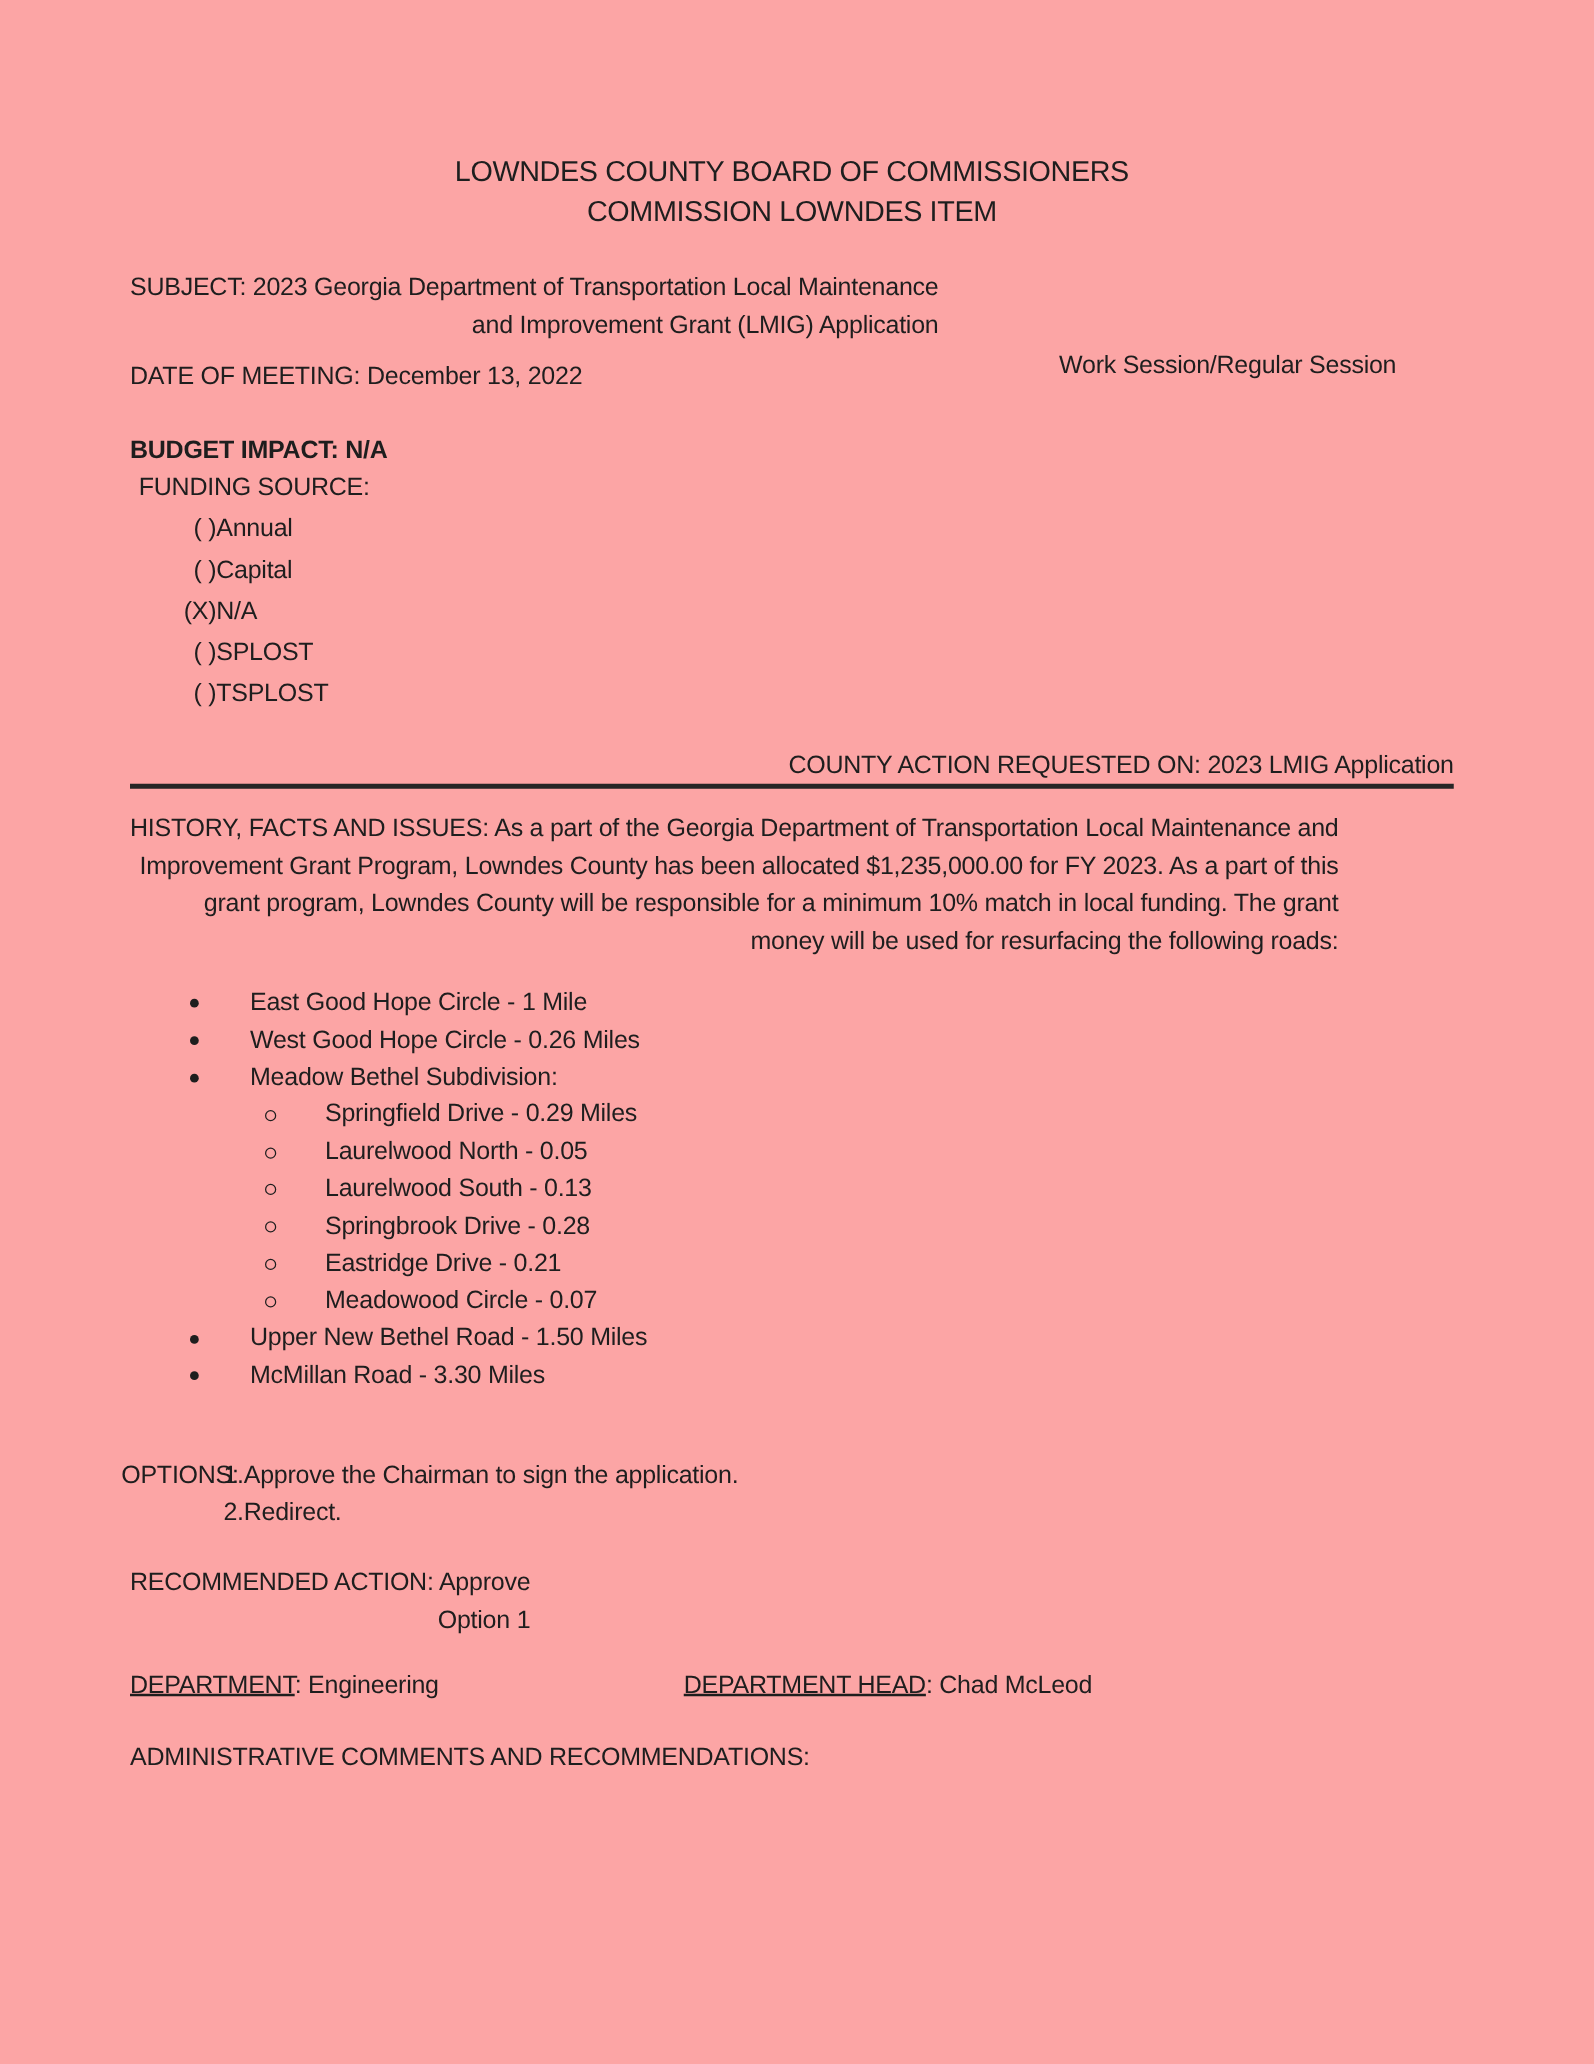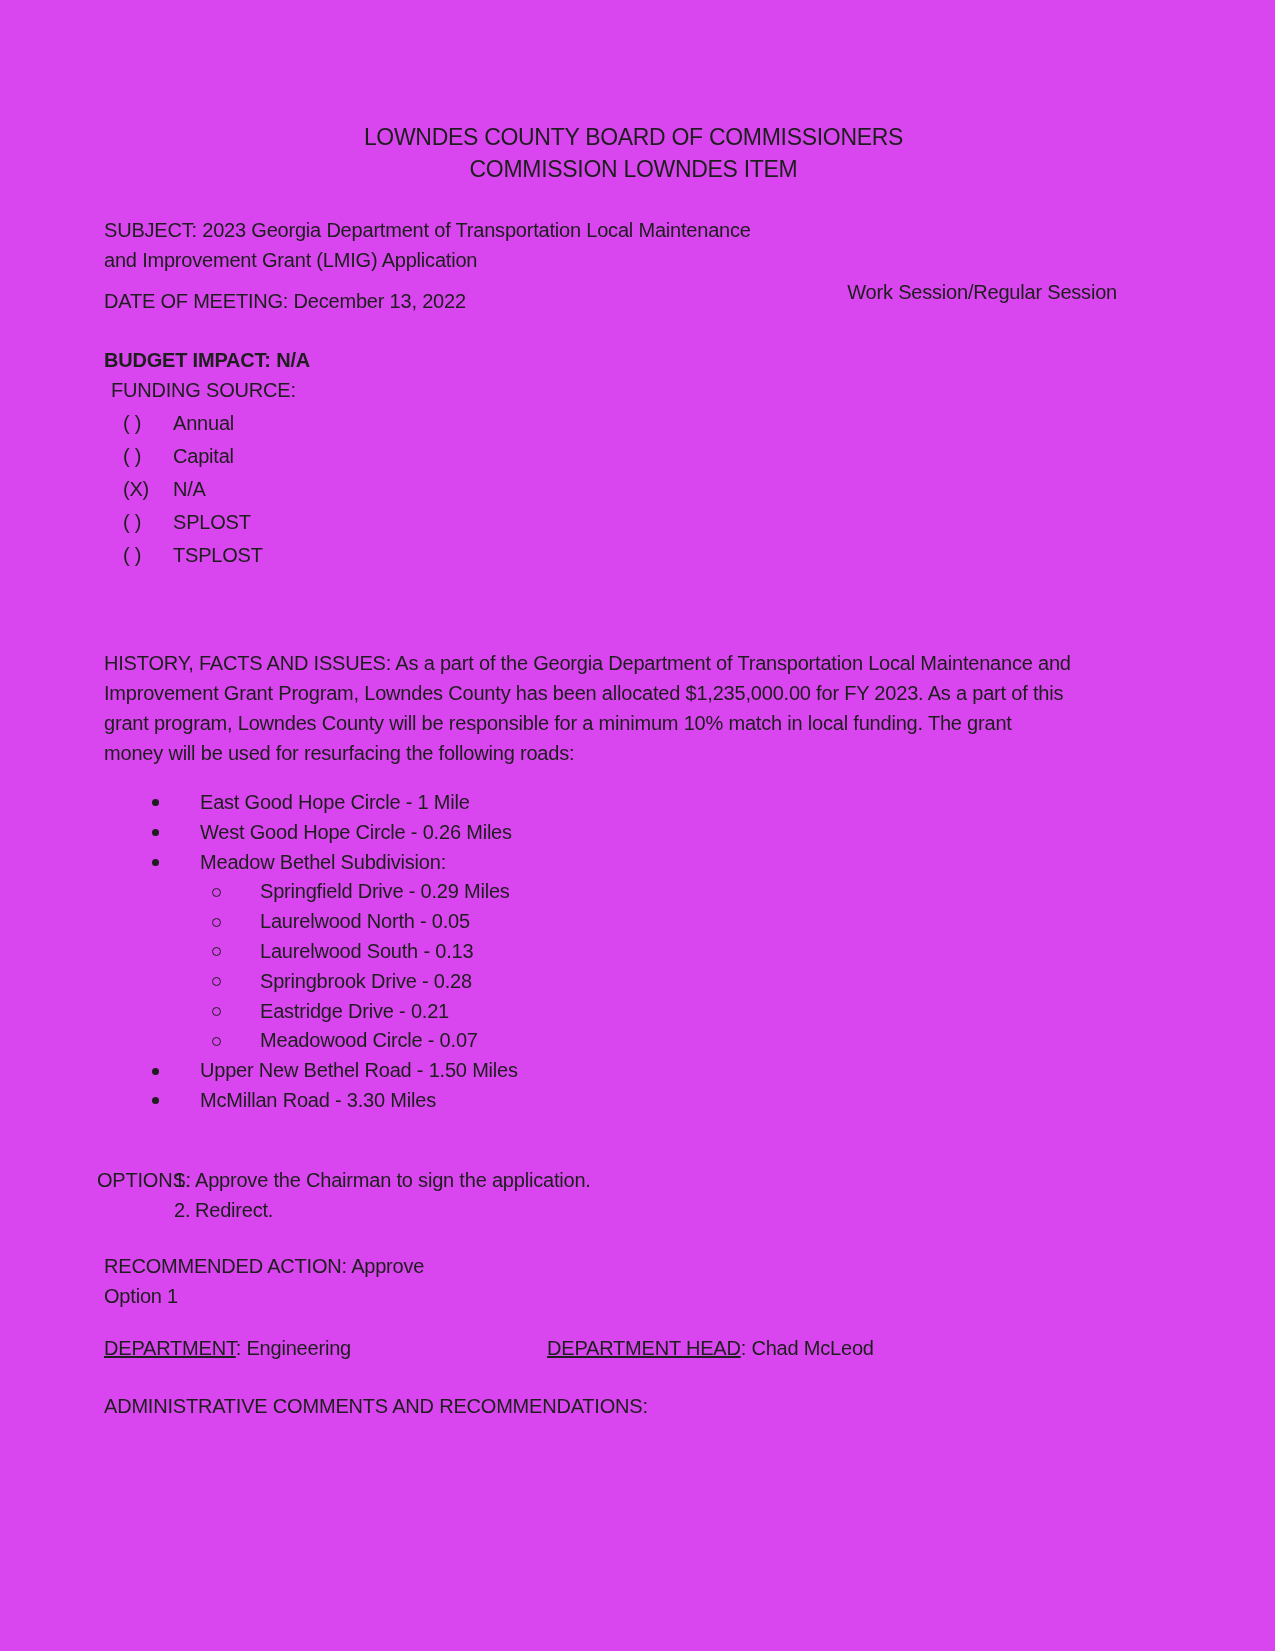--- a/index.html
+++ b/index.html
@@ -4,29 +4,29 @@
 <style>
   html, body {
     margin: 0;
     padding: 0;
     background: #ffffff;
   }
   .page {
     position: relative;
     width: 1275px;
     height: 1651px;
-    background: #d946ef;
+    background: #fca5a5;
     font-family: "Liberation Sans", "DejaVu Sans", sans-serif;
     color: #1e1e1e;
     font-size: 20px;
     line-height: 30px;
     letter-spacing: -0.2px;
     overflow: hidden;
   }
-  .abs { position: absolute; }
+  .abs { position: absolute; text-align: right; }
 
   .doc-header {
     top: 121px; left: 104px; width: 1059px;
     text-align: center;
     font-size: 23px;
     line-height: 32px;
     letter-spacing: -0.3px;
   }
 
   .subject { top: 215px; left: 104px; }
@@ -115,20 +115,21 @@
     <div class="funding-row">
       <span class="funding-marker">( )</span>
       <span>SPLOST</span>
     </div>
     <div class="funding-row">
       <span class="funding-marker">( )</span>
       <span>TSPLOST</span>
     </div>
   </div>
 
+  <div class="abs county-action">COUNTY ACTION REQUESTED ON: 2023 LMIG Application</div>
 
   <div class="abs history">
     <div>HISTORY, FACTS AND ISSUES: As a part of the Georgia Department of Transportation Local Maintenance and</div>
     <div>Improvement Grant Program, Lowndes County has been allocated $1,235,000.00 for FY 2023. As a part of this</div>
     <div>grant program, Lowndes County will be responsible for a minimum 10% match in local funding. The grant</div>
     <div>money will be used for resurfacing the following roads:</div>
   </div>
 
   <div class="abs roads">
     <div class="road-row l1">

